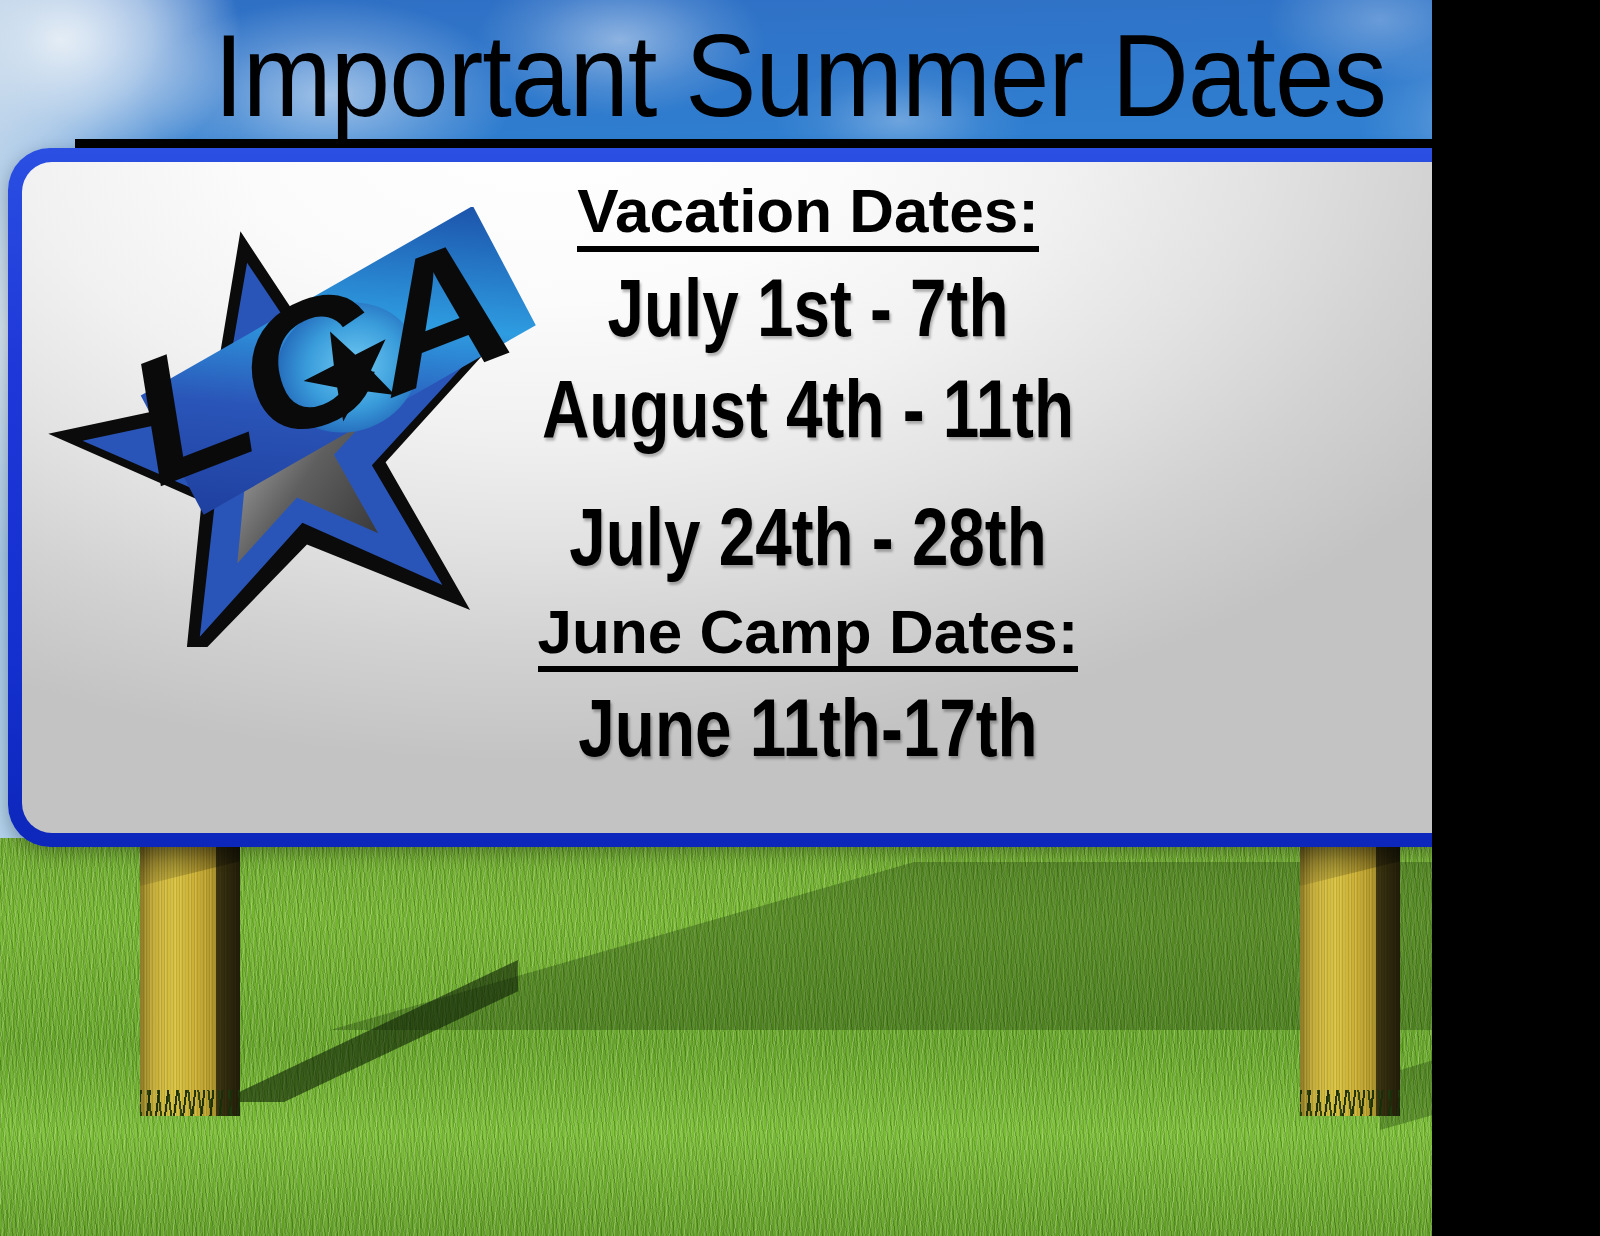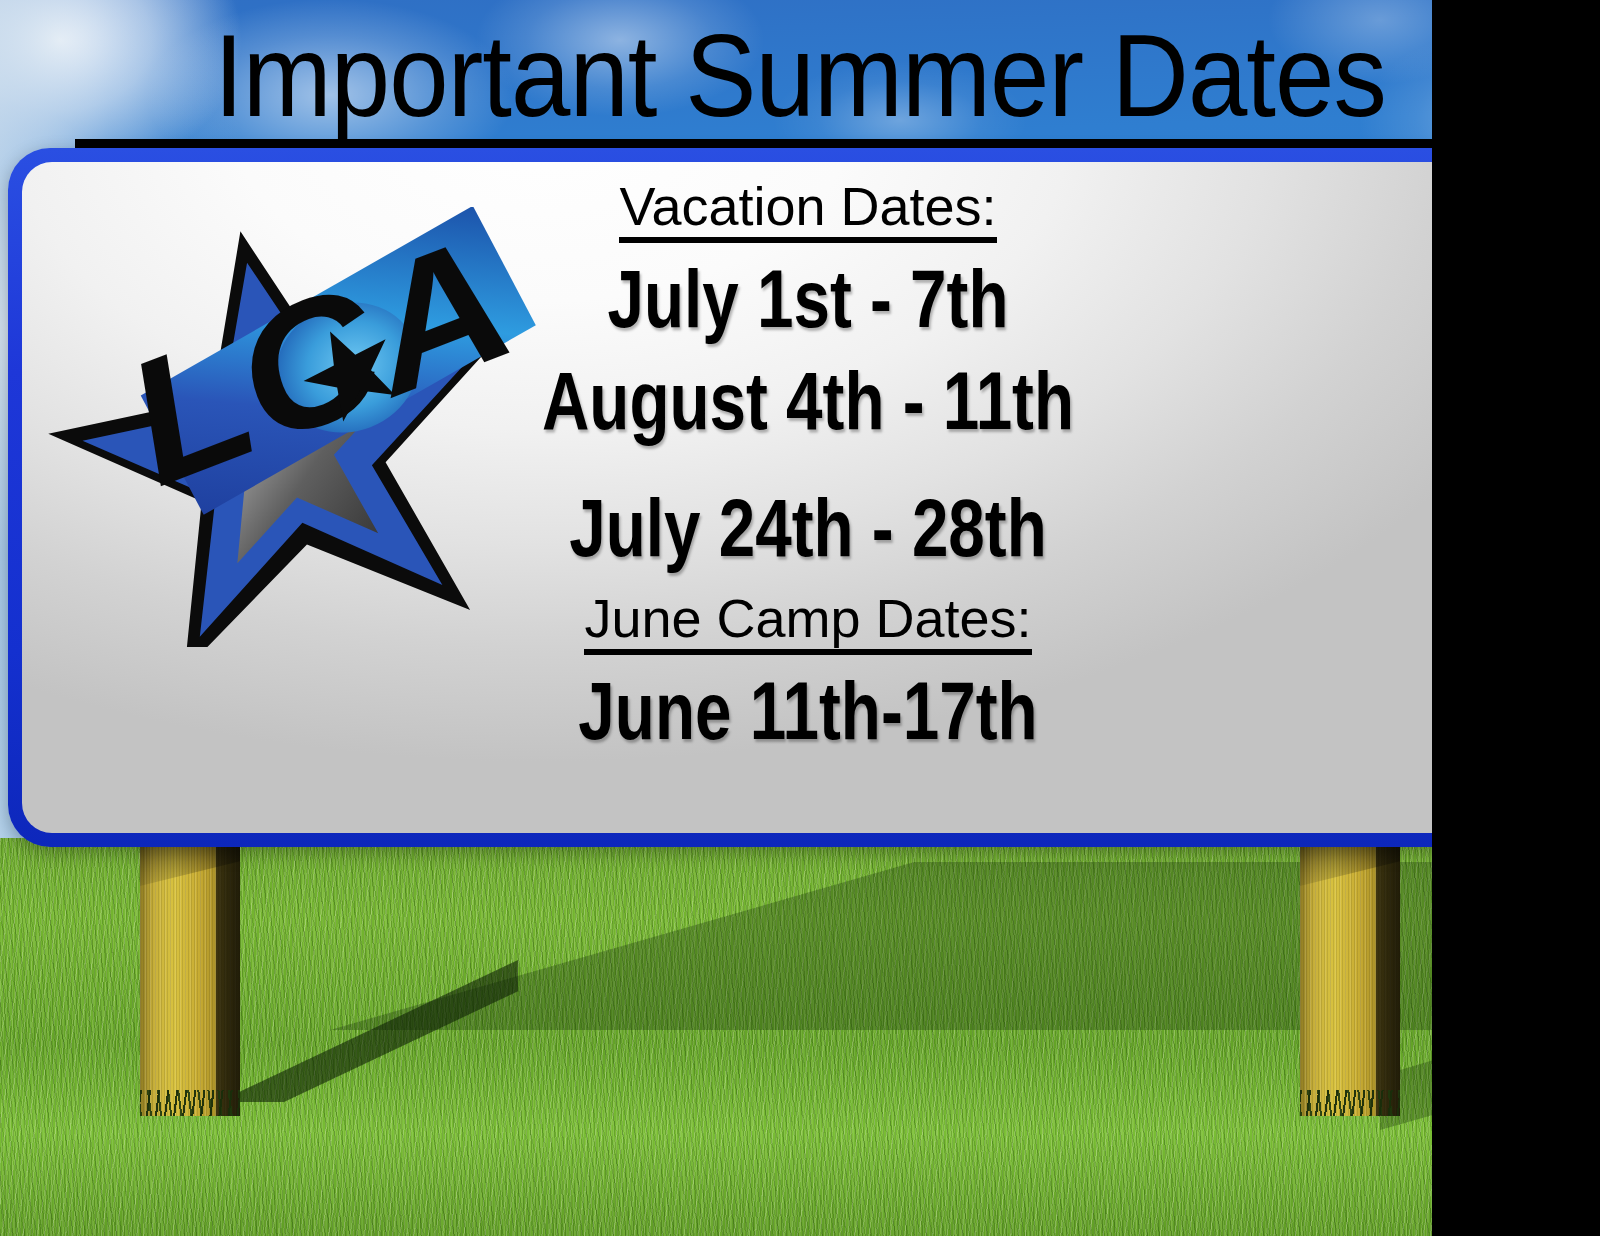--- a/index.html
+++ b/index.html
@@ -173,22 +173,22 @@
   .sign-text {
     position: absolute;
     left: 430px;
     top: 16px;
     width: 712px;
     text-align: center;
     color: #000;
   }
   .heading {
     font-family: "Liberation Sans", sans-serif;
-    font-weight: normal;
-    font-size: 54px;
+    font-weight: bold;
+    font-size: 62px;
     line-height: 1.06;
     letter-spacing: 0px;
     display: inline-block;
     border-bottom: 6px solid #000;
     padding-bottom: 2px;
     white-space: nowrap;
   }
   .dateline {
     font-family: "Liberation Sans", sans-serif;
     font-weight: bold;

